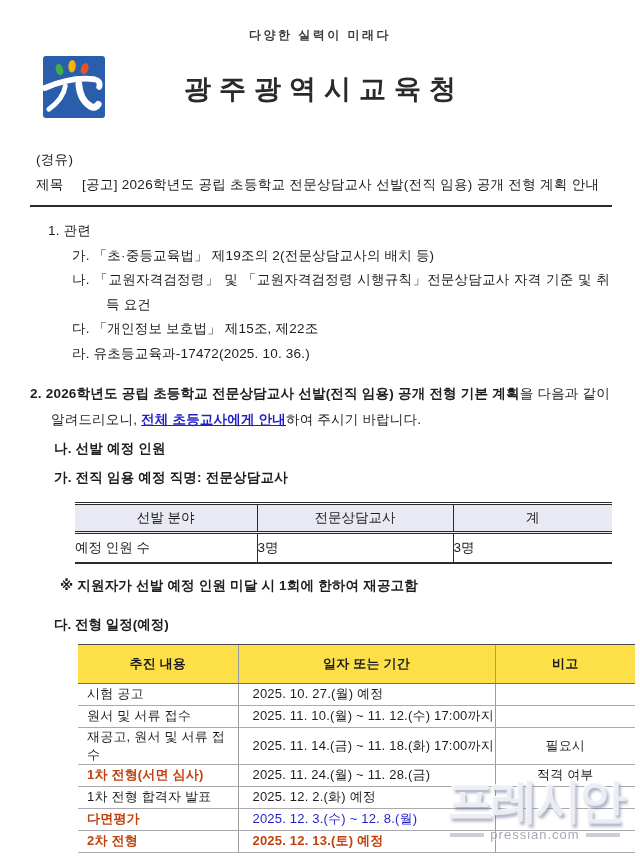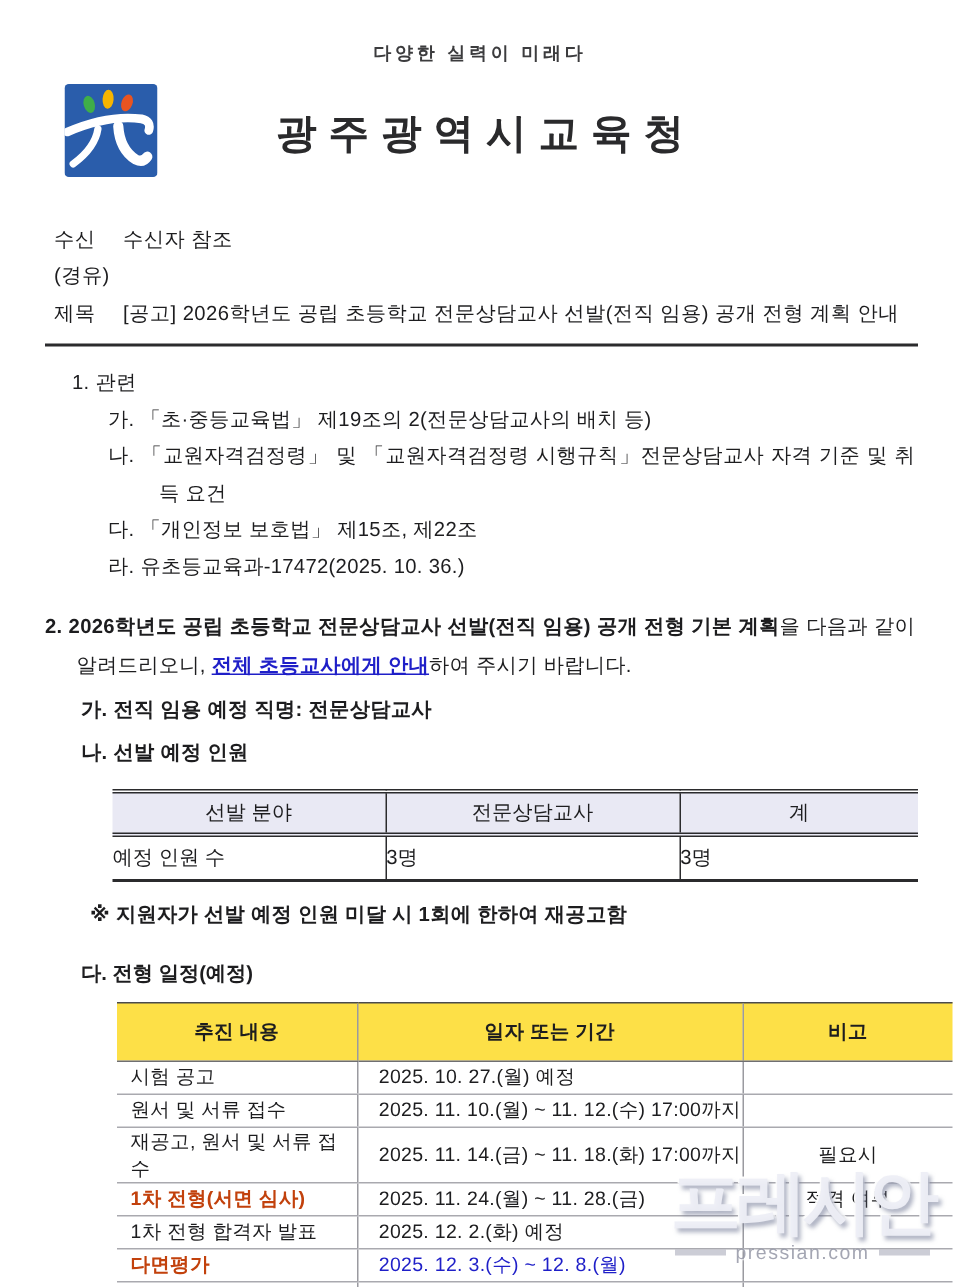--- a/index.html
+++ b/index.html
@@ -82,45 +82,41 @@
         <ellipse cx="43" cy="13" rx="3.8" ry="6" fill="#e95420" transform="rotate(20 43 13)"></ellipse>
         <path d="M2 33 Q 30 21 53 24 Q 60 25.5 58 32" stroke="#ffffff" stroke-width="6" fill="none" stroke-linecap="round"></path>
         <path d="M23 31 Q 21 44 6 55" stroke="#ffffff" stroke-width="5" fill="none" stroke-linecap="round"></path>
         <path d="M37 29 Q 38 45 49 52 Q 54 54.5 57 50" stroke="#ffffff" stroke-width="7" fill="none" stroke-linecap="round"></path>
       </svg>
     </div>
     <div class="agency">광주광역시교육청</div>
   </div>
 
   <div class="letter">
-    <div class="meta-row">
-      <span class="meta-label">수신</span>
-      <span>수신자 참조</span>
-    </div>
     <div class="via">(경유)</div>
     <div class="meta-row subject-row">
       <span class="meta-label">제목</span>
       <span class="subject-text">[공고] 2026학년도 공립 초등학교 전문상담교사 선발(전직 임용) 공개 전형 계획 안내</span>
     </div>
   </div>
 
   <div class="rule"></div>
 
   <div class="sec1">
     <div class="sec1-title">1. 관련</div>
     <div class="ref-item">가. 「초·중등교육법」 제19조의 2(전문상담교사의 배치 등)</div>
     <div class="ref-item justify">나. 「교원자격검정령」 및 「교원자격검정령 시행규칙」전문상담교사 자격 기준 및 취득 요건</div>
     <div class="ref-item">다. 「개인정보 보호법」 제15조, 제22조</div>
     <div class="ref-item">라. 유초등교육과-17472(2025. 10. 36.)</div>
   </div>
 
   <div class="sec2">
     <div class="sec2-lead"><span class="b">2.</span> <span class="b">2026학년도 공립 초등학교 전문상담교사 선발(전직 임용) 공개 전형 기본 계획</span><span>을 다음과 같이 알려드리오니, </span><span class="link-like">전체 초등교사에게 안내</span><span>하여 주시기 바랍니다.</span></div>
+    <div class="sub-item">나. 선발 예정 인원</div>
     <div class="sub-item">가. 전직 임용 예정 직명: 전문상담교사</div>
-    <div class="sub-item">나. 선발 예정 인원</div>
   </div>
 
   <table class="t1">
     <colgroup>
         <col style="width:182px">
         <col style="width:196px">
         <col style="width:159px">
       </colgroup>
     <thead>
       <tr>

